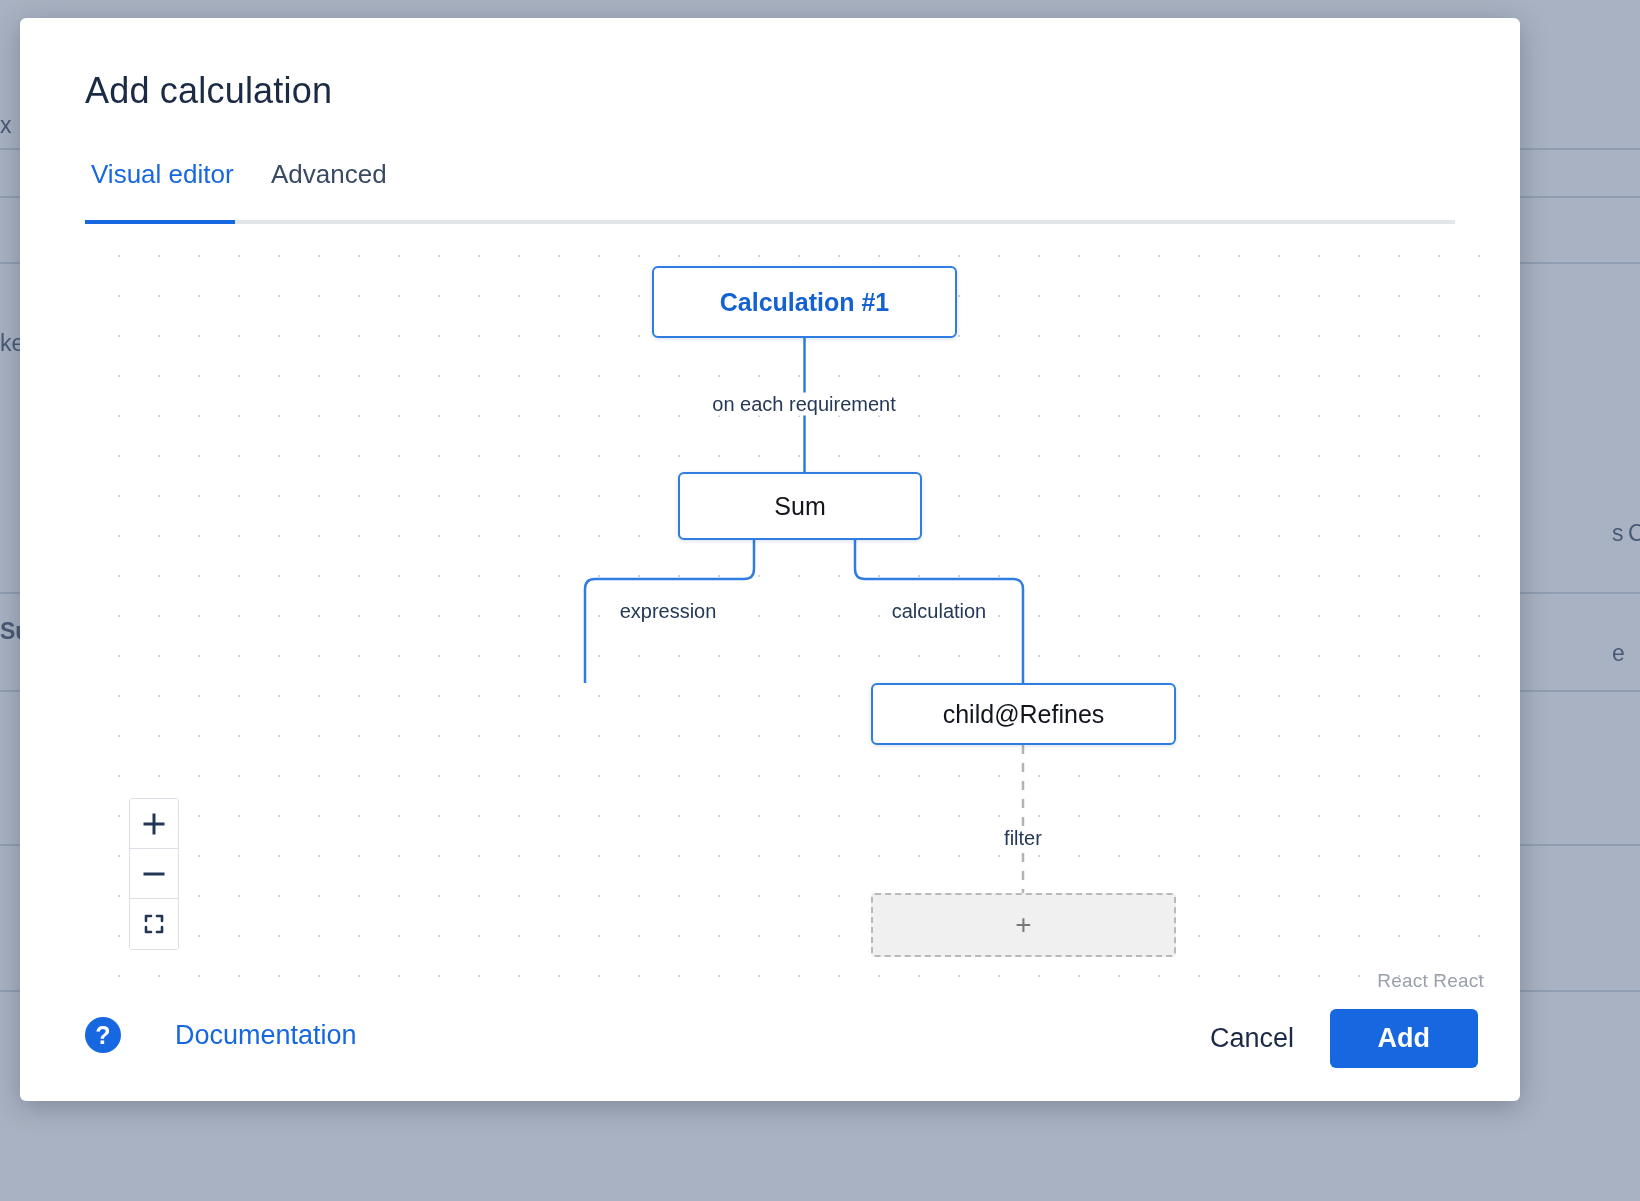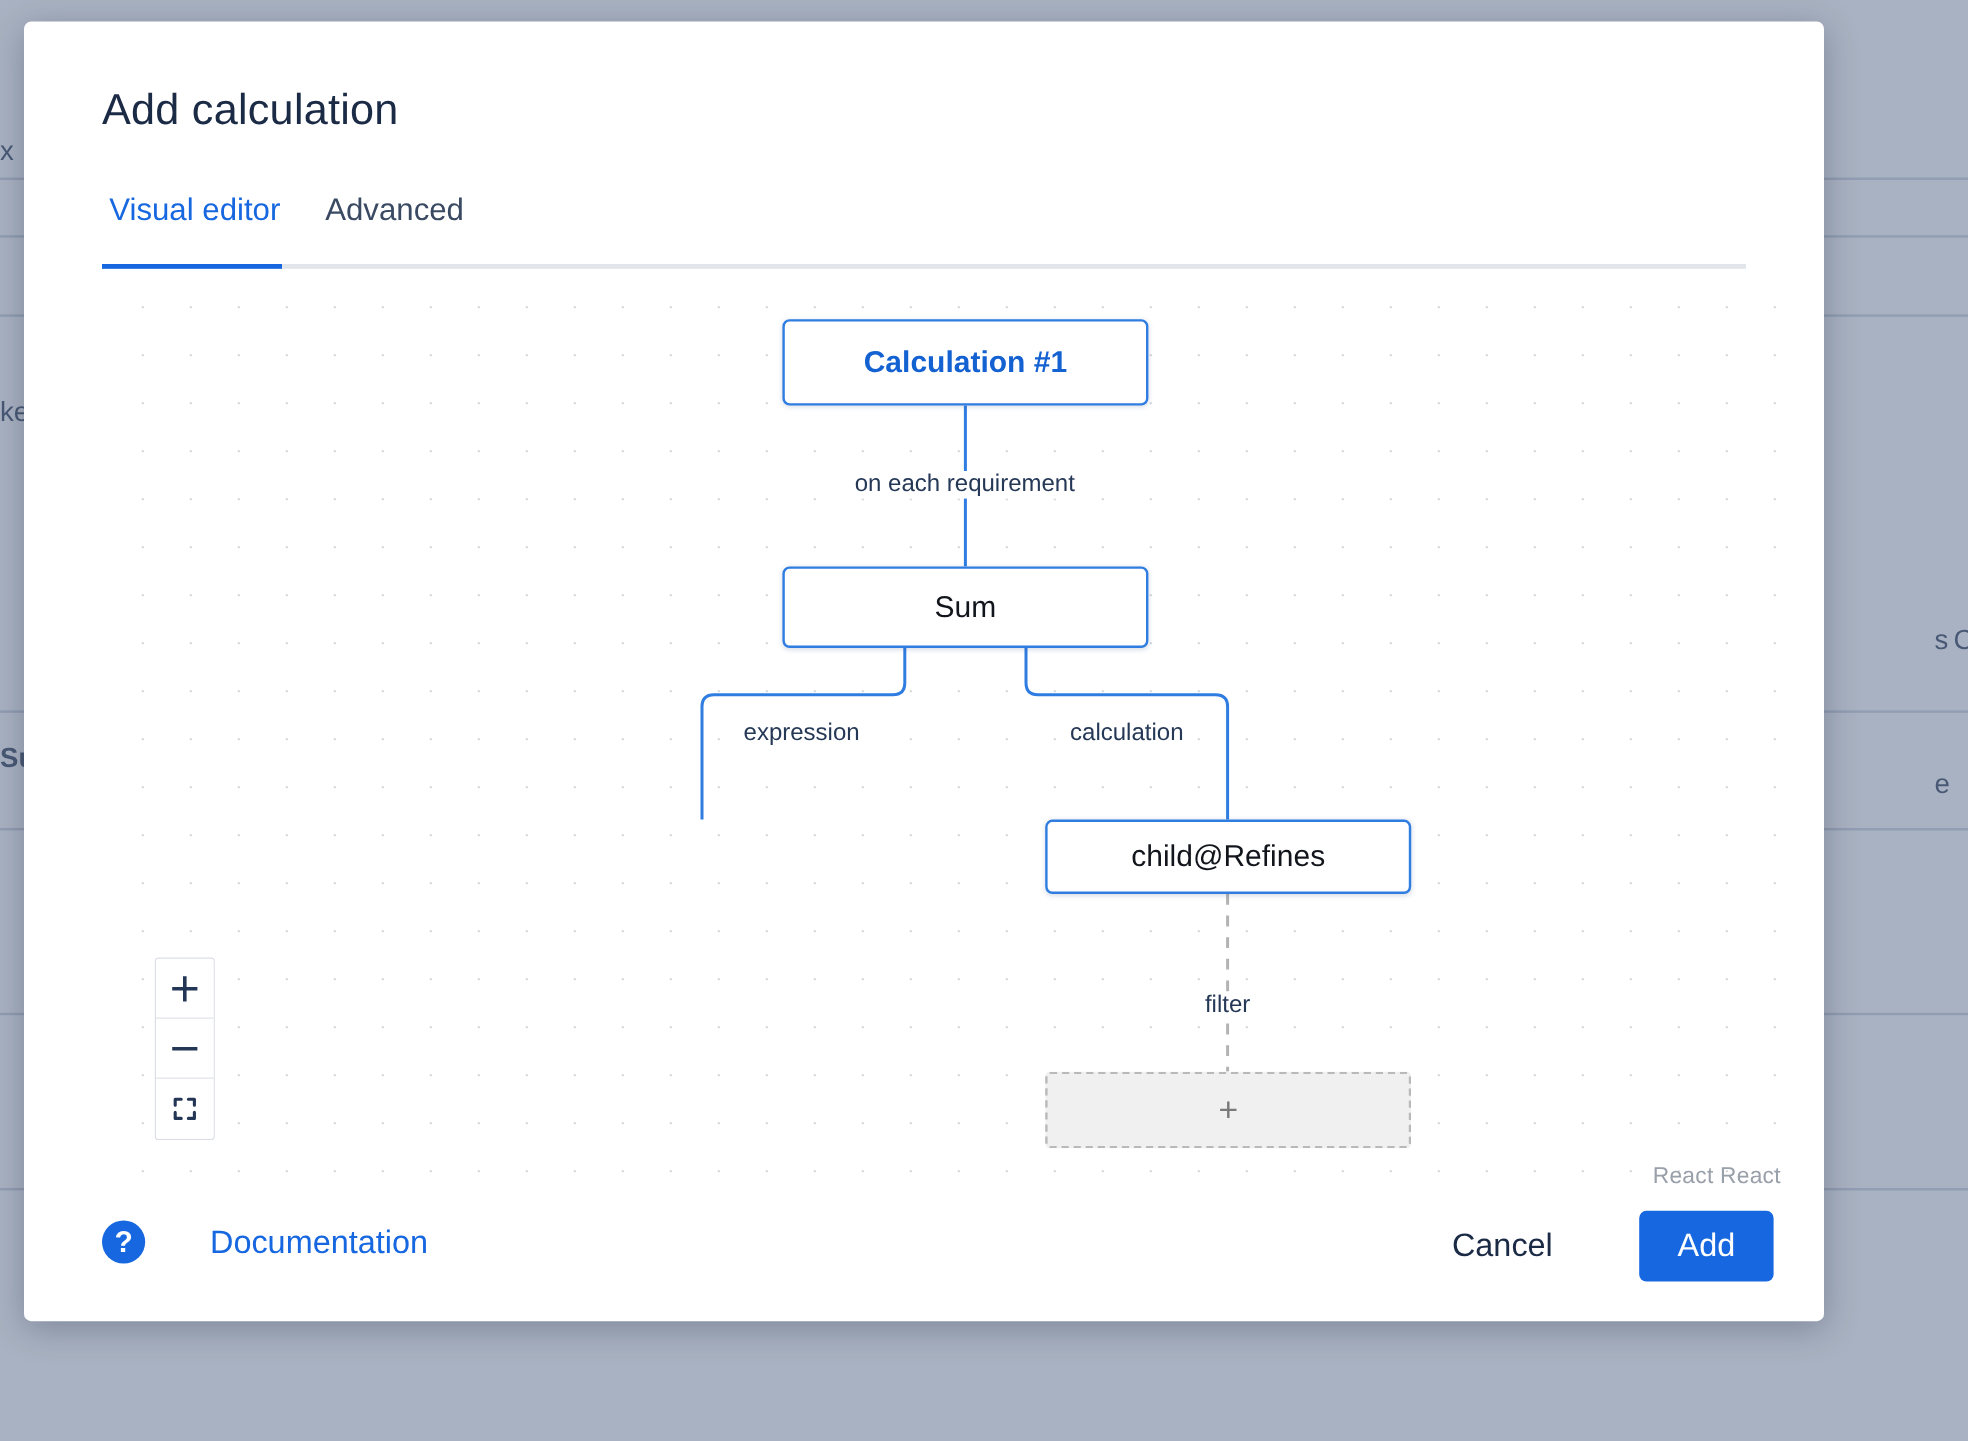--- a/index.html
+++ b/index.html
@@ -111,21 +111,21 @@
     box-shadow: 0 1px 4px rgba(40,70,120,0.18);
     cursor: pointer;
     white-space: nowrap;
   }
   .node.root {
     color: #1461d2;
     font-weight: bold;
   }
 
   #node-calc   { left: 567px; top: 38px;  width: 305px; height: 72px; }
-  #node-sum    { left: 567px; top: 244px; width: 305px; height: 68px; }
+  #node-sum    { left: 593px; top: 244px; width: 244px; height: 68px; }
   #node-expr   { left: 346px; top: 455px; width: 308px; height: 62px; }
   #node-reqs   { left: 786px; top: 455px; width: 305px; height: 62px; }
 
   #node-filter-placeholder {
     position: absolute;
     left: 786px; top: 665px;
     width: 305px; height: 64px;
     background: #f0f0f0;
     border: 2px dashed #b9b9b9;
     border-radius: 4px;
@@ -215,22 +215,23 @@
   }
   #add-button {
     position: absolute;
     right: 42px; top: 8px;
     background: #1768e0;
     border: none;
     border-radius: 6px;
     color: #ffffff;
     font-family: inherit;
     font-size: 27px;
-    padding: 14px 32px;
-    cursor: pointer;
+    padding: 14px 48px;
+    cursor: pointer;
+    font-weight: bold;
   }
 </style>
 </head>
 <body>
 
 <div id="backdrop">
   <div id="bg-rules">
       <div class="bg-row" style="top: 148px;"></div>
       <div class="bg-row" style="top: 196px;"></div>
       <div class="bg-row" style="top: 262px;"></div>

